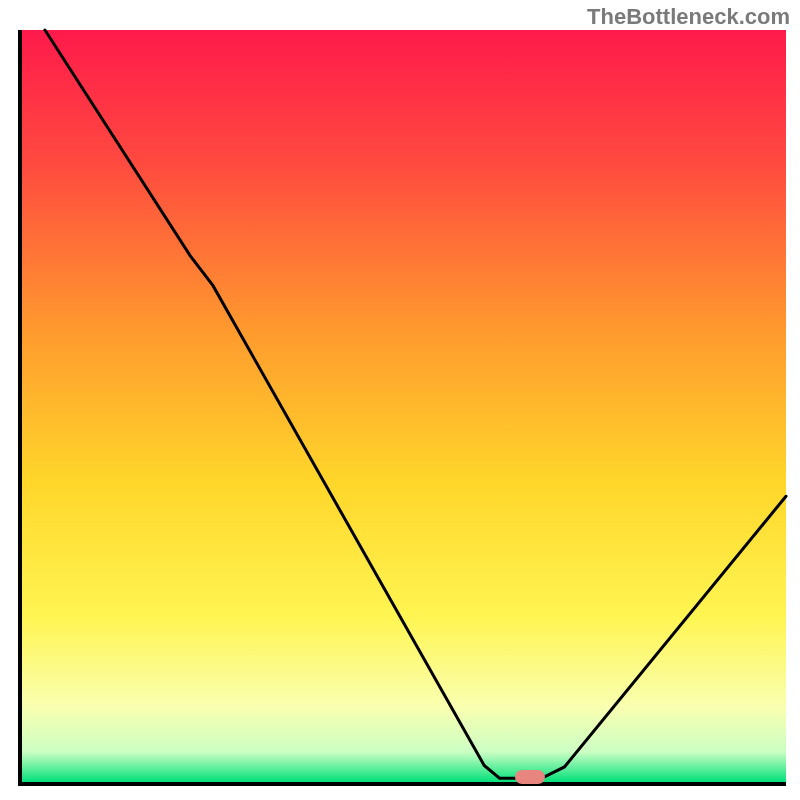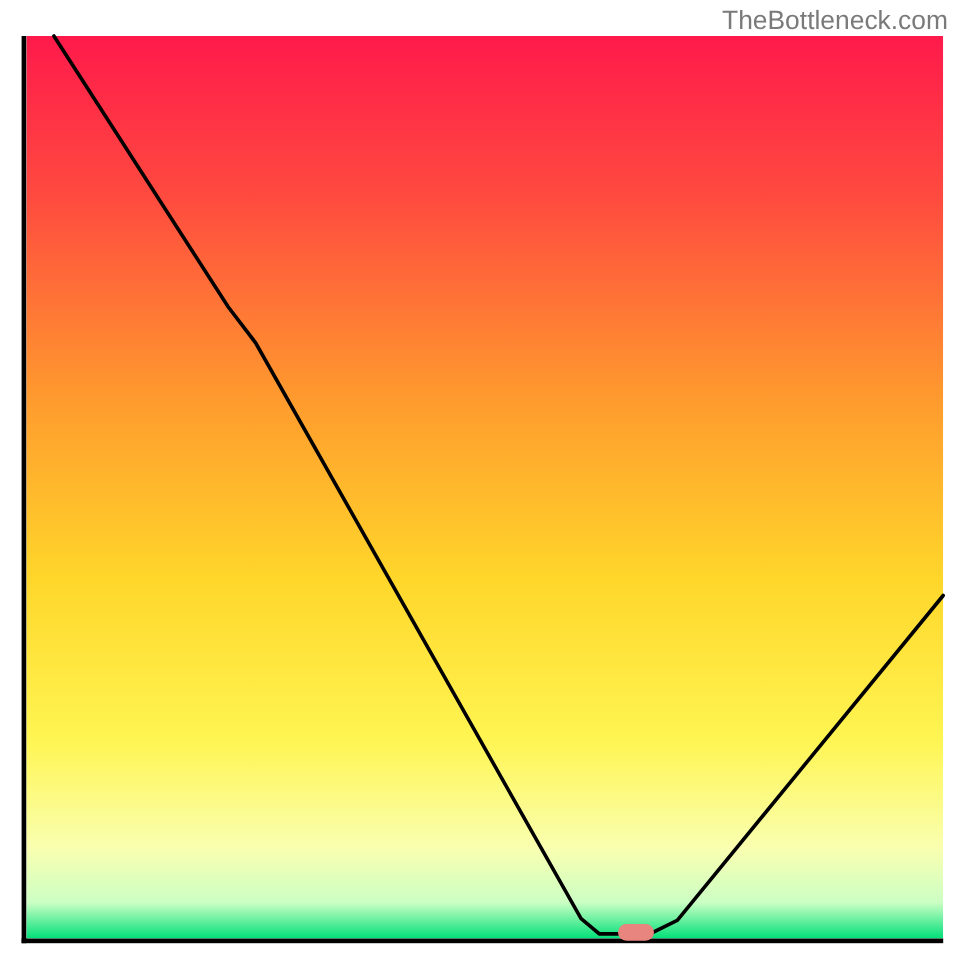--- a/index.html
+++ b/index.html
@@ -9,21 +9,21 @@
     height: 800px;
     background: #fff;
     font-family: Arial, Helvetica, sans-serif;
     position: relative;
   }
   .watermark {
     position: absolute;
     top: 4px;
     right: 10px;
     font-size: 22px;
-    font-weight: 400;
+    font-weight: 700;
     color: #7a7a7a;
   }
   .plot-wrap {
     position: absolute;
     left: 18px;
     top: 30px;
     width: 764px;
     height: 752px;
     border-left: 4px solid #000;
     border-bottom: 4px solid #000;

